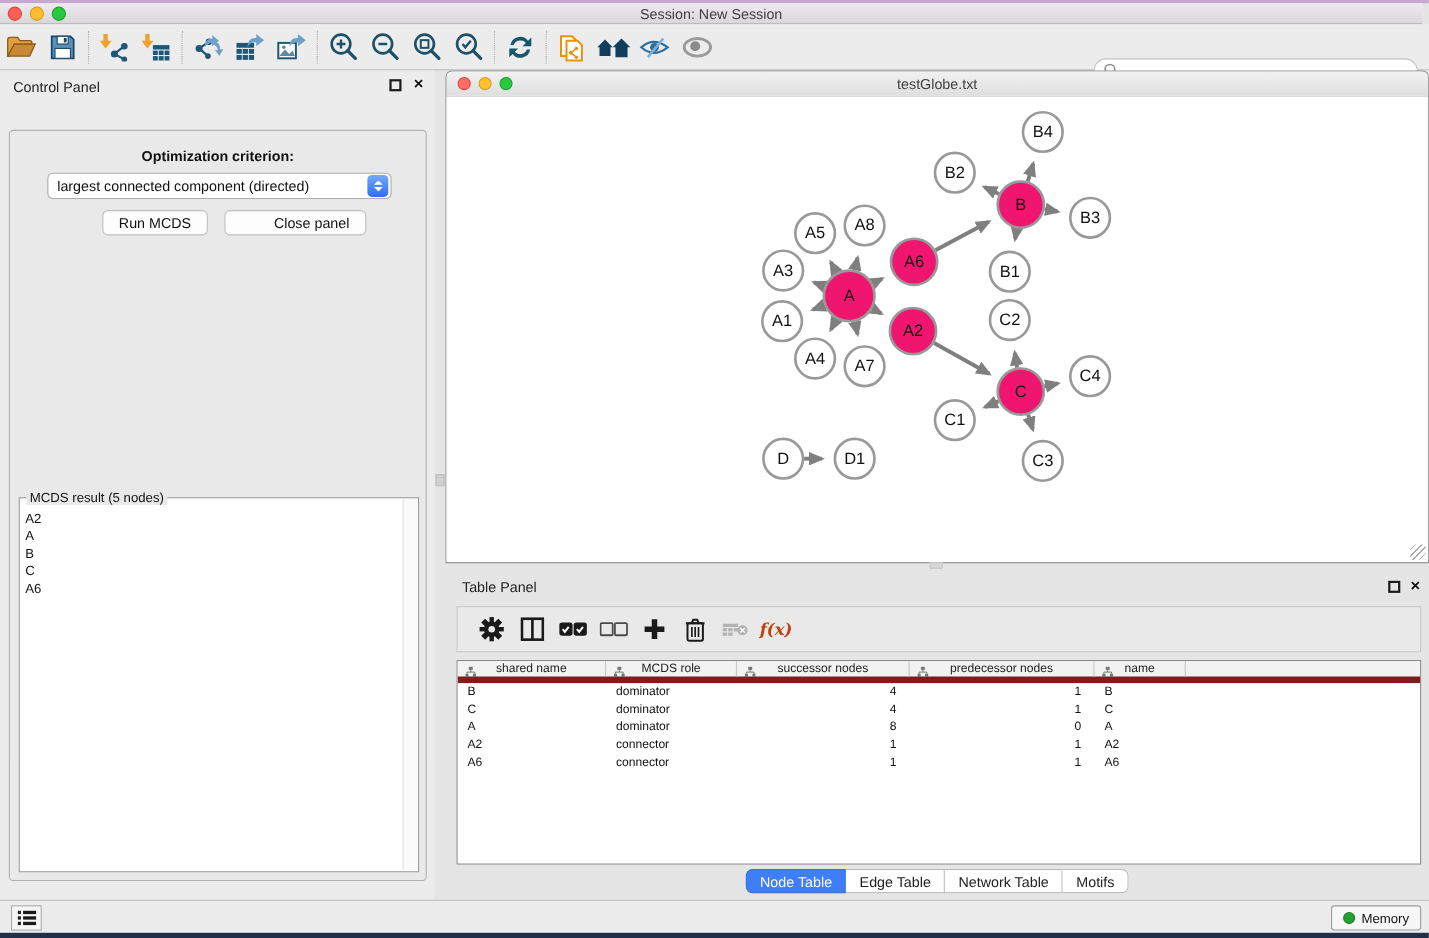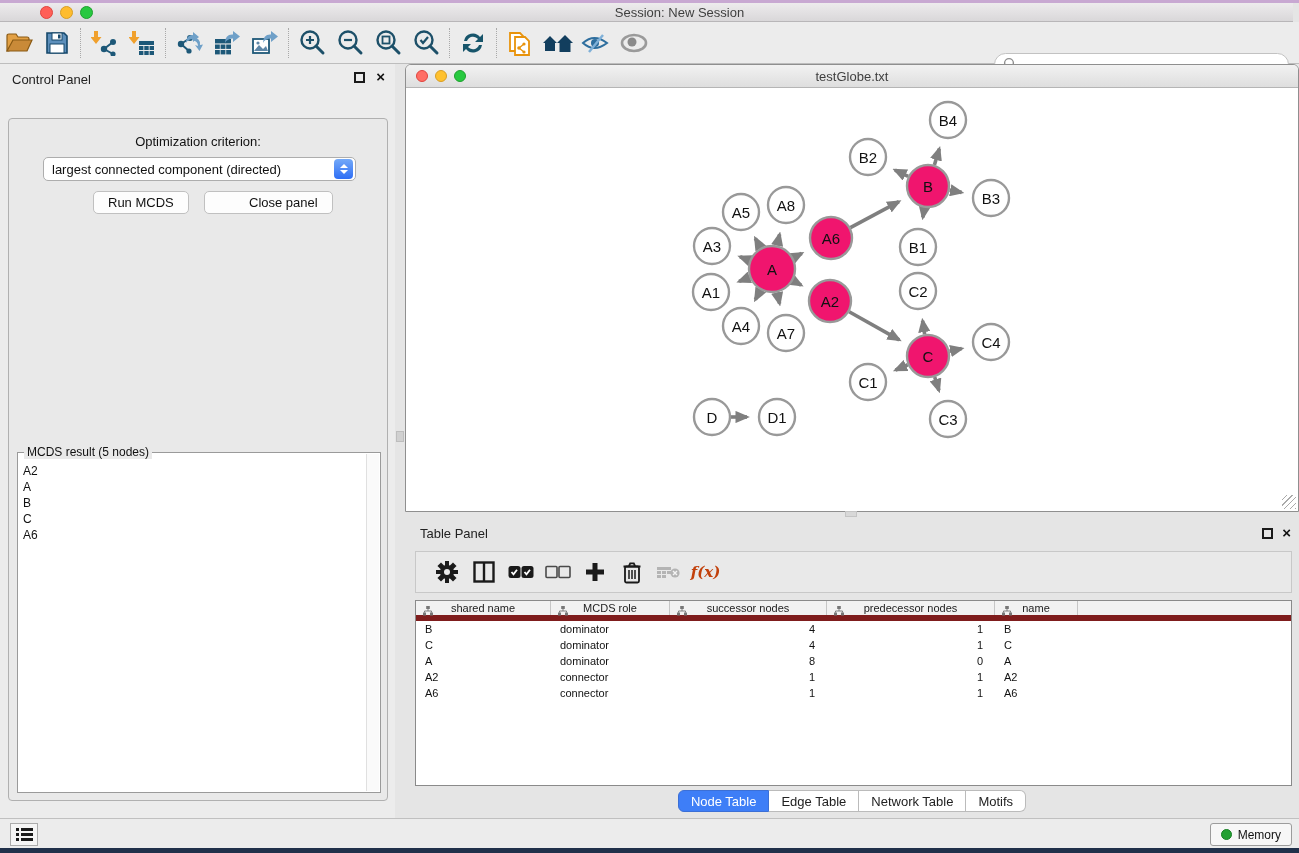--- a/index.html
+++ b/index.html
@@ -5,21 +5,21 @@
   * { margin:0; padding:0; box-sizing:border-box; }
   html,body { width:1299px; height:853px; overflow:hidden;
     font-family:"Liberation Sans", sans-serif; background:#E5E5E5; }
   .abs { position:absolute; }
   #screen { position:relative; width:1299px; height:853px; background:#E5E5E5; }
 
   
   #top-strip { left:0; top:0; width:1299px; height:3px; background:#C8A8D2; }
   #titlebar { left:0; top:3px; width:1293px; height:19px;
     background:linear-gradient(#EDEBED,#D9D7D9); border-bottom:1px solid #B8B6B8;
-    display:flex; align-items:center;padding-left:33px; }
+    display:flex; align-items:center; }
   .tl { width:13px; height:13px; border-radius:50%; margin-left:7px; }
   #titlebar .title { position:absolute; width:100%; text-align:center;
     font-size:13px; color:#3F3F3F; }
 
   
   #toolbar { left:0; top:22px; width:1299px; height:42px; background:#ECECEC;
     border-bottom:1px solid #BDBDBD; display:flex; align-items:center; }
   .tb-btn { width:38px; height:34px; display:flex; align-items:center; justify-content:center; }
   .tb-sep { width:1px; height:30px; border-left:1px dotted #A9A9A9; margin:0 4px; }
   #search-wrap { position:absolute; right:10px; top:31px; }
@@ -36,21 +36,21 @@
   #cp-float { right:30px; } #cp-close { right:10px; }
   #cp-tabs { position:absolute; left:0; top:31px; width:395px; display:flex; justify-content:center; }
   .seg { height:22px; padding:0 13px; background:#fff; border:1px solid #BBB; border-left:none;
     font-size:13px; color:#222; display:flex; align-items:center; }
   .seg:first-child { border-left:1px solid #BBB; border-radius:5px 0 0 5px; }
   .seg:last-child { border-radius:0 5px 5px 0; }
   .seg.active { background:linear-gradient(#6EA3F7,#3572F1); border-color:#3B6FD6; color:#fff; }
   #cp-body { position:absolute; left:8px; top:54px; width:380px; height:683px;
     border:1px solid #B0B0B0; border-radius:4px; background:#E9E9E9; }
   #opt-label { position:absolute; left:0; top:15px; width:100%; text-align:center;
-    font-size:13px; font-weight:normal; color:#111; }
+    font-size:13px; font-weight:bold; color:#111; }
   #combo { position:absolute; left:34px; top:38px; width:313px; height:24px; background:#fff;
     border:1px solid #ADADAD; border-radius:5px; display:flex; align-items:center; }
   #combo-text { flex:1; font-size:13px; color:#111; padding-left:8px; white-space:nowrap; overflow:hidden; }
   #combo-stepper { width:19px; height:20px; margin-right:2px; border-radius:4px;
     background:linear-gradient(#74A9F8,#2E6EF5); display:flex; flex-direction:column;
     align-items:center; justify-content:center; gap:2px; }
   .chev-up { width:0;height:0;border-left:4px solid transparent;border-right:4px solid transparent;border-bottom:4px solid #fff; }
   .chev-dn { width:0;height:0;border-left:4px solid transparent;border-right:4px solid transparent;border-top:4px solid #fff; }
   .cp-btn { position:absolute; top:72px; height:23px; background:#FDFDFD; border:1px solid #C0C0C0;
     border-radius:5px; font-size:13px; color:#111; font-family:inherit; padding:0 14px; }

